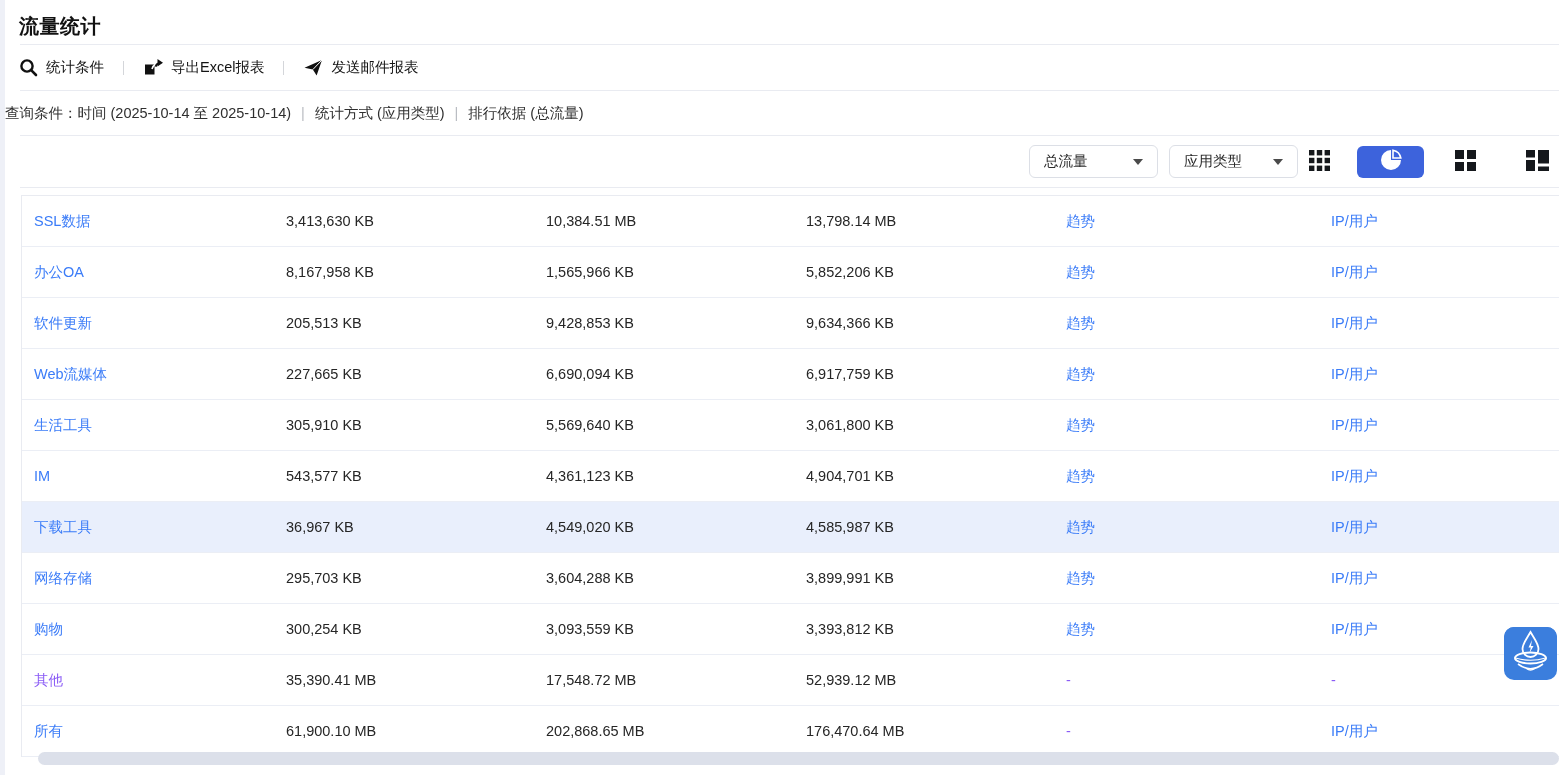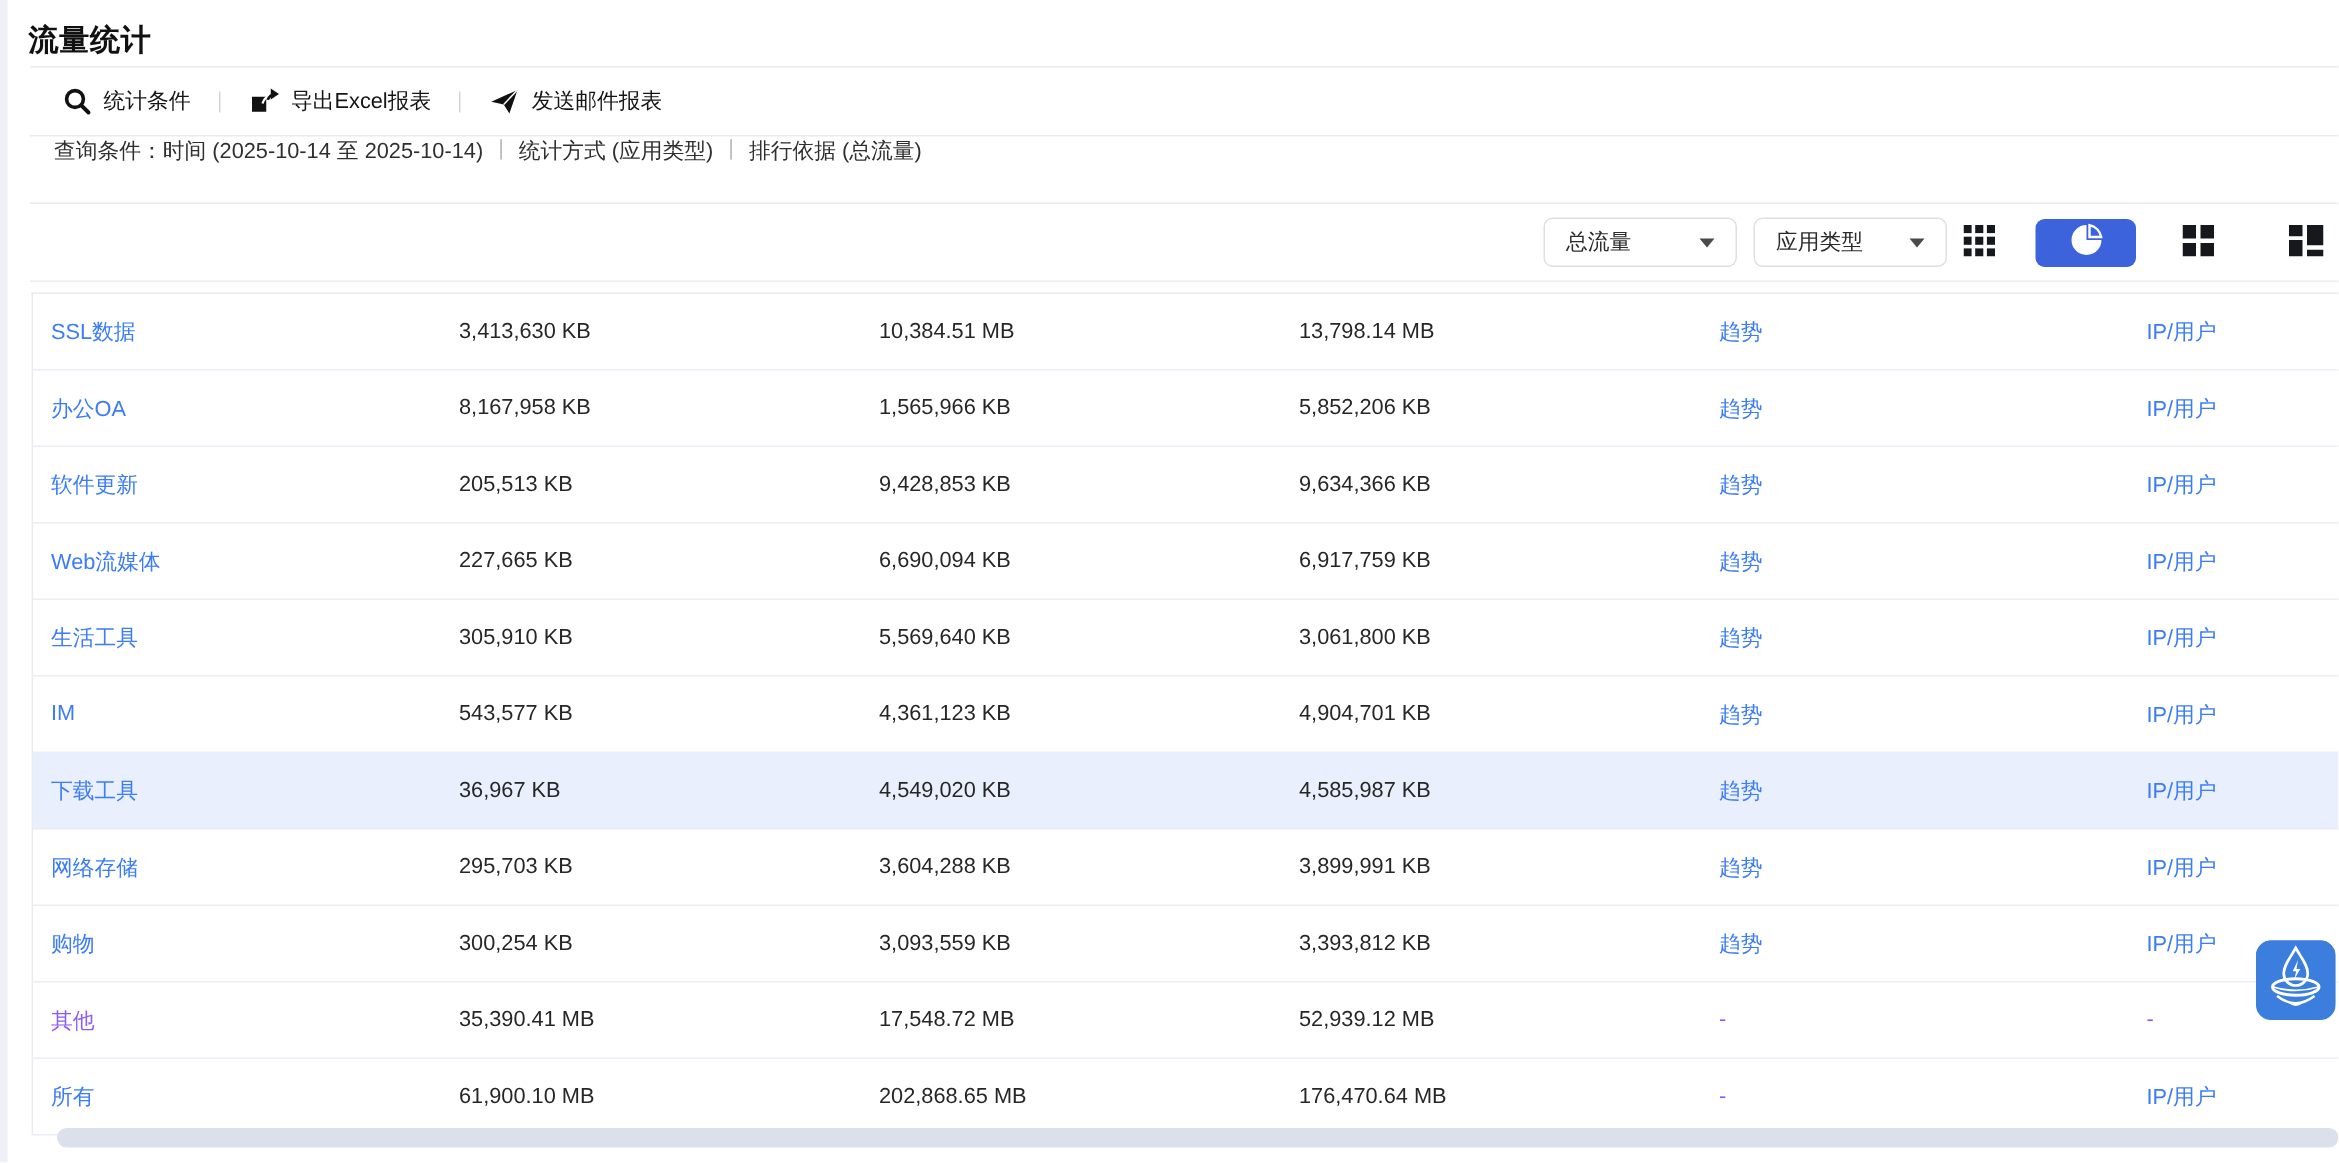--- a/index.html
+++ b/index.html
@@ -10,26 +10,26 @@
     color:#1b1b1b;
   }
   .left-strip { position:absolute; left:0; top:0; width:5px; height:775px; background:#eef0f7; }
   .page { margin-left:5px; }
 
   
   .title-row { height:44px; padding:13px 0 0 14px; }
   .page-title { font-size:20px; font-weight:bold; color:#111; letter-spacing:.5px; }
   .sep { border-top:1px solid #e9ebf1; margin-left:15px; }
 
-  .toolbar { height:45px; display:flex; align-items:center; padding-left:37px; font-size:14.5px; }
+  .toolbar { height:45px; display:flex; align-items:center; padding-left:14px; font-size:14.5px; }
   .tb-item { display:flex; align-items:center; gap:8px; cursor:pointer; color:#141414; }
   .tb-item svg { display:block; }
   .tb-sep { width:1px; height:14px; background:#d4d6da; margin:0 19px; }
 
-  .query-row { height:44px; display:flex; align-items:flex-start; padding-left:31px; font-size:14.5px; color:#2f2f2f; }
+  .query-row { height:44px; display:flex; align-items:center; font-size:14.5px; color:#2f2f2f; }
   .q-sep { color:#b9bcc2; margin:0 10px; }
 
   .filter-row { height:51px; display:flex; align-items:center; justify-content:flex-end; padding-right:6px; }
   .dd {
     height:33px; border:1px solid #dcdfe6; border-radius:6px; background:#fff;
     display:flex; align-items:center; justify-content:space-between;
     padding:0 14px; font-size:14.5px; color:#2b2b2b; cursor:pointer;
   }
   .dd .caret { width:0; height:0; border-left:5px solid transparent; border-right:5px solid transparent; border-top:6px solid #4a4a4a; margin-left:10px; }
   .dd-time { width:168px; margin-right:11px; }
@@ -41,21 +41,21 @@
   .vb-grid { margin-right:27px; }
   .vb-pie { width:67px; height:32px; border-radius:6px; background:#3d63dc; margin-right:31px; }
   .vb-cards { margin-right:50px; }
   .vb-dash { margin-right:4px; }
 
   
   .table { margin-left:16px; margin-top:7px; border-left:1px solid #e9ebf1; border-top:1px solid #e9ebf1; }
   .row {
     height:51px; display:grid;
     grid-template-columns:252px 260px 260px 260px 265px 1fr;
-    align-items:center; border-bottom:1px solid #ebeef5; font-size:14.5px;gap:20px;
+    align-items:center; border-bottom:1px solid #ebeef5; font-size:14.5px;
   }
   .row.active { background:#e9effc; }
   .cell { padding-left:12px; white-space:nowrap; }
   .link { color:#3b7cf8; text-decoration:none; cursor:pointer; }
   .val { color:#262626; }
   .plain { color:#8b5cf6; cursor:default; text-decoration:none; }
 
   .hscroll { position:absolute; left:38px; right:0; top:752px; height:13px; background:#dce0ea; border-radius:7px; }
 
   .widget {

